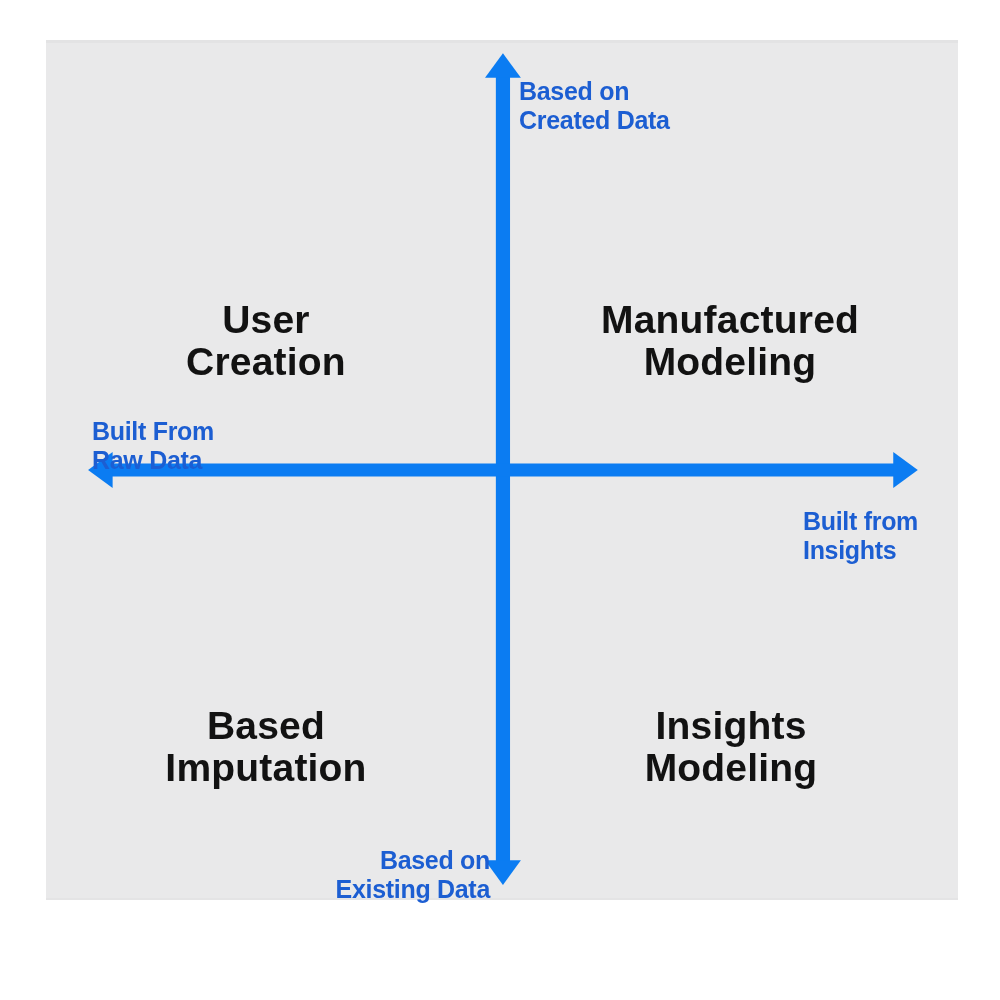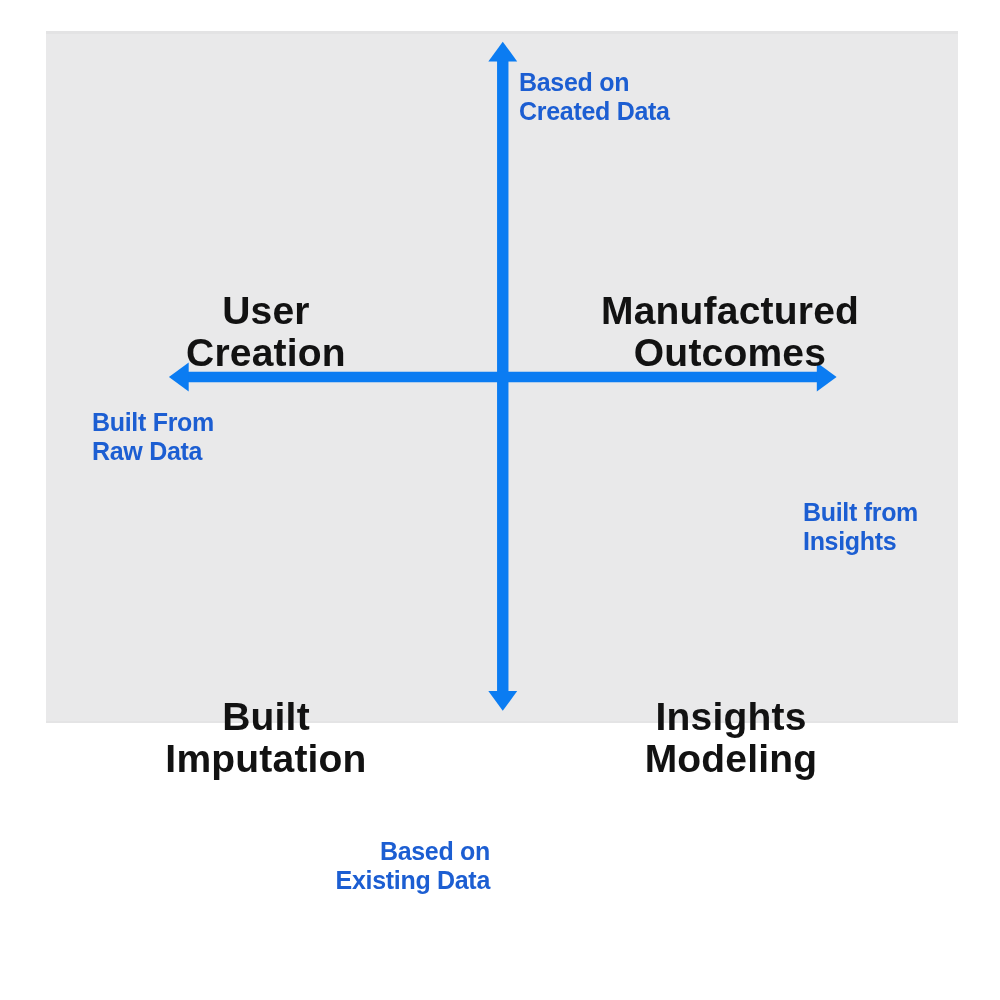--- a/index.html
+++ b/index.html
@@ -10,23 +10,23 @@
     width: 1000px;
     height: 1000px;
     background: var(--background, #ffffff);
     font-family: "Liberation Sans", sans-serif;
     overflow: hidden;
     position: relative;
   }
   .panel {
     position: absolute;
     left: 46px;
-    top: 31px;
+    top: 40px;
     width: 912px;
-    height: 692px;
+    height: 860px;
     background: var(--panel, #e9e9ea);
     box-shadow: inset 0 3px 0 rgba(0,0,0,0.025), inset 0 -2px 0 rgba(0,0,0,0.02);
   }
   .axes-svg {
     position: absolute;
     left: 0;
     top: 0;
     width: 100%;
     height: 100%;
     display: block;
@@ -80,19 +80,19 @@
   <div class="axis-label left">Built From
 Raw Data</div>
   <div class="axis-label right">Built from
 Insights</div>
   <div class="axis-label bottom">Based on
 Existing Data</div>
 
   <div class="quad-label tl">User
 Creation</div>
   <div class="quad-label tr">Manufactured
-Outcomes</div>
-  <div class="quad-label bl">Built
+Modeling</div>
+  <div class="quad-label bl">Based
 Imputation</div>
   <div class="quad-label br">Insights
 Modeling</div>
 
 </div>
 
 </body></html>

